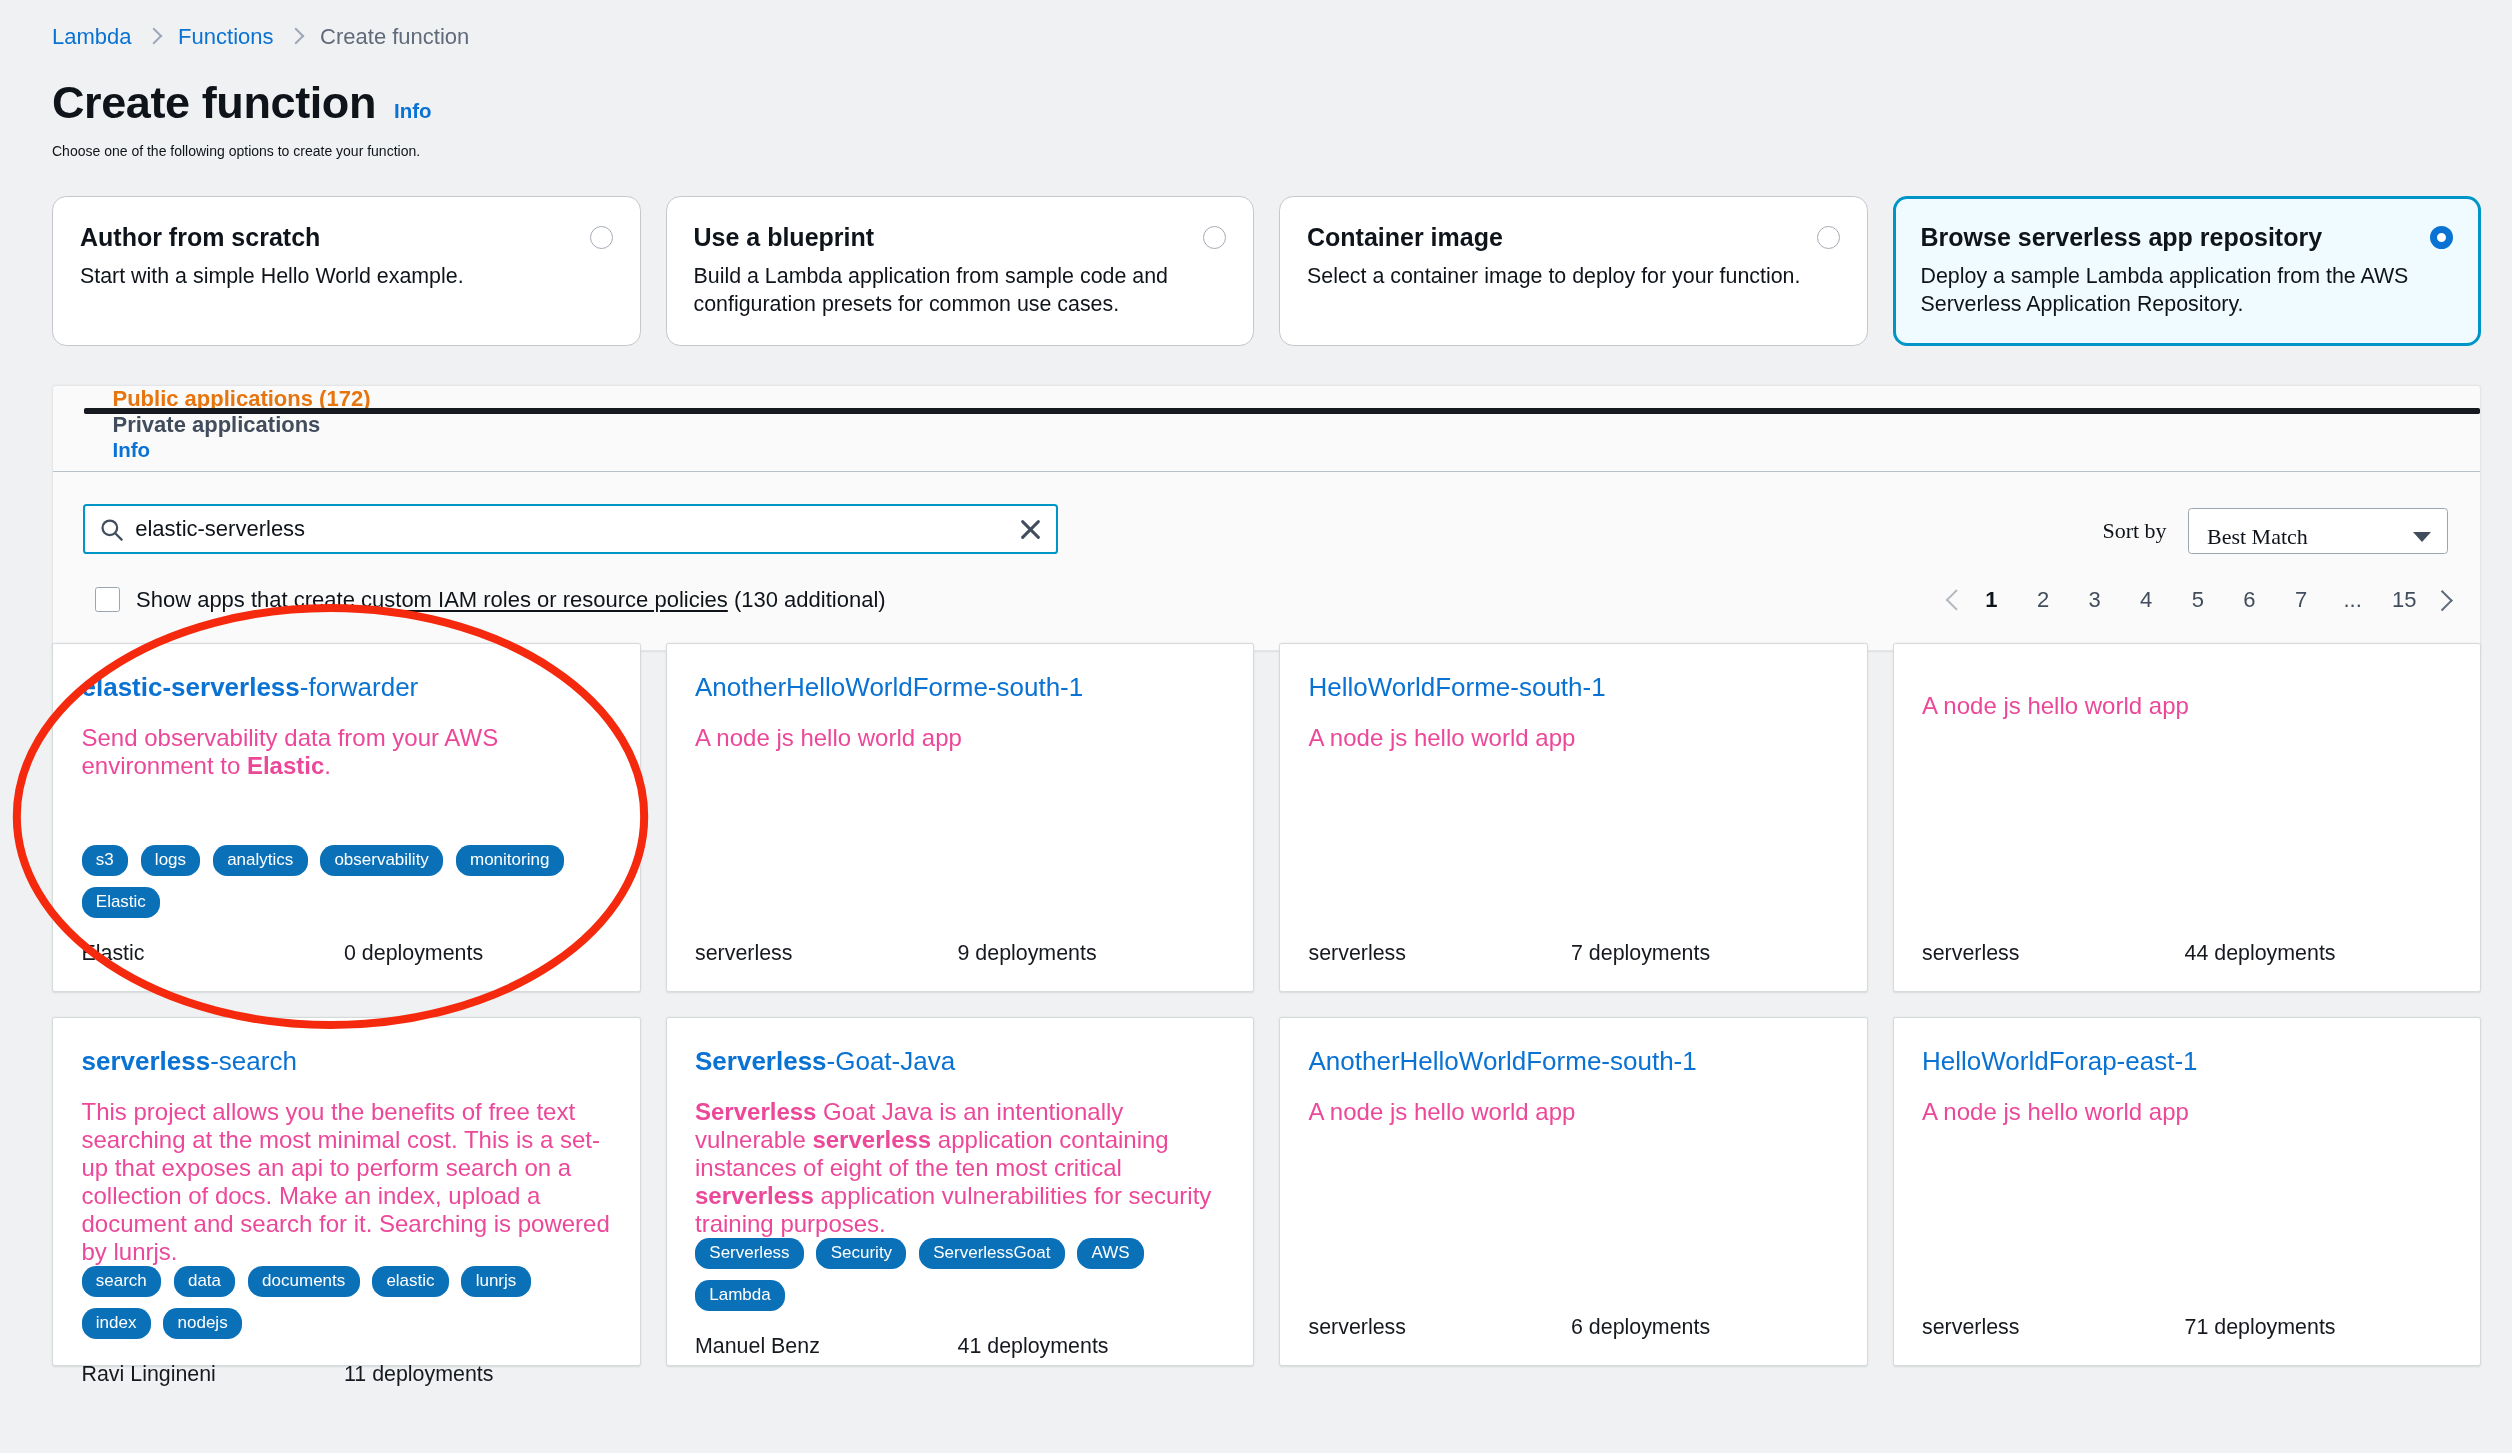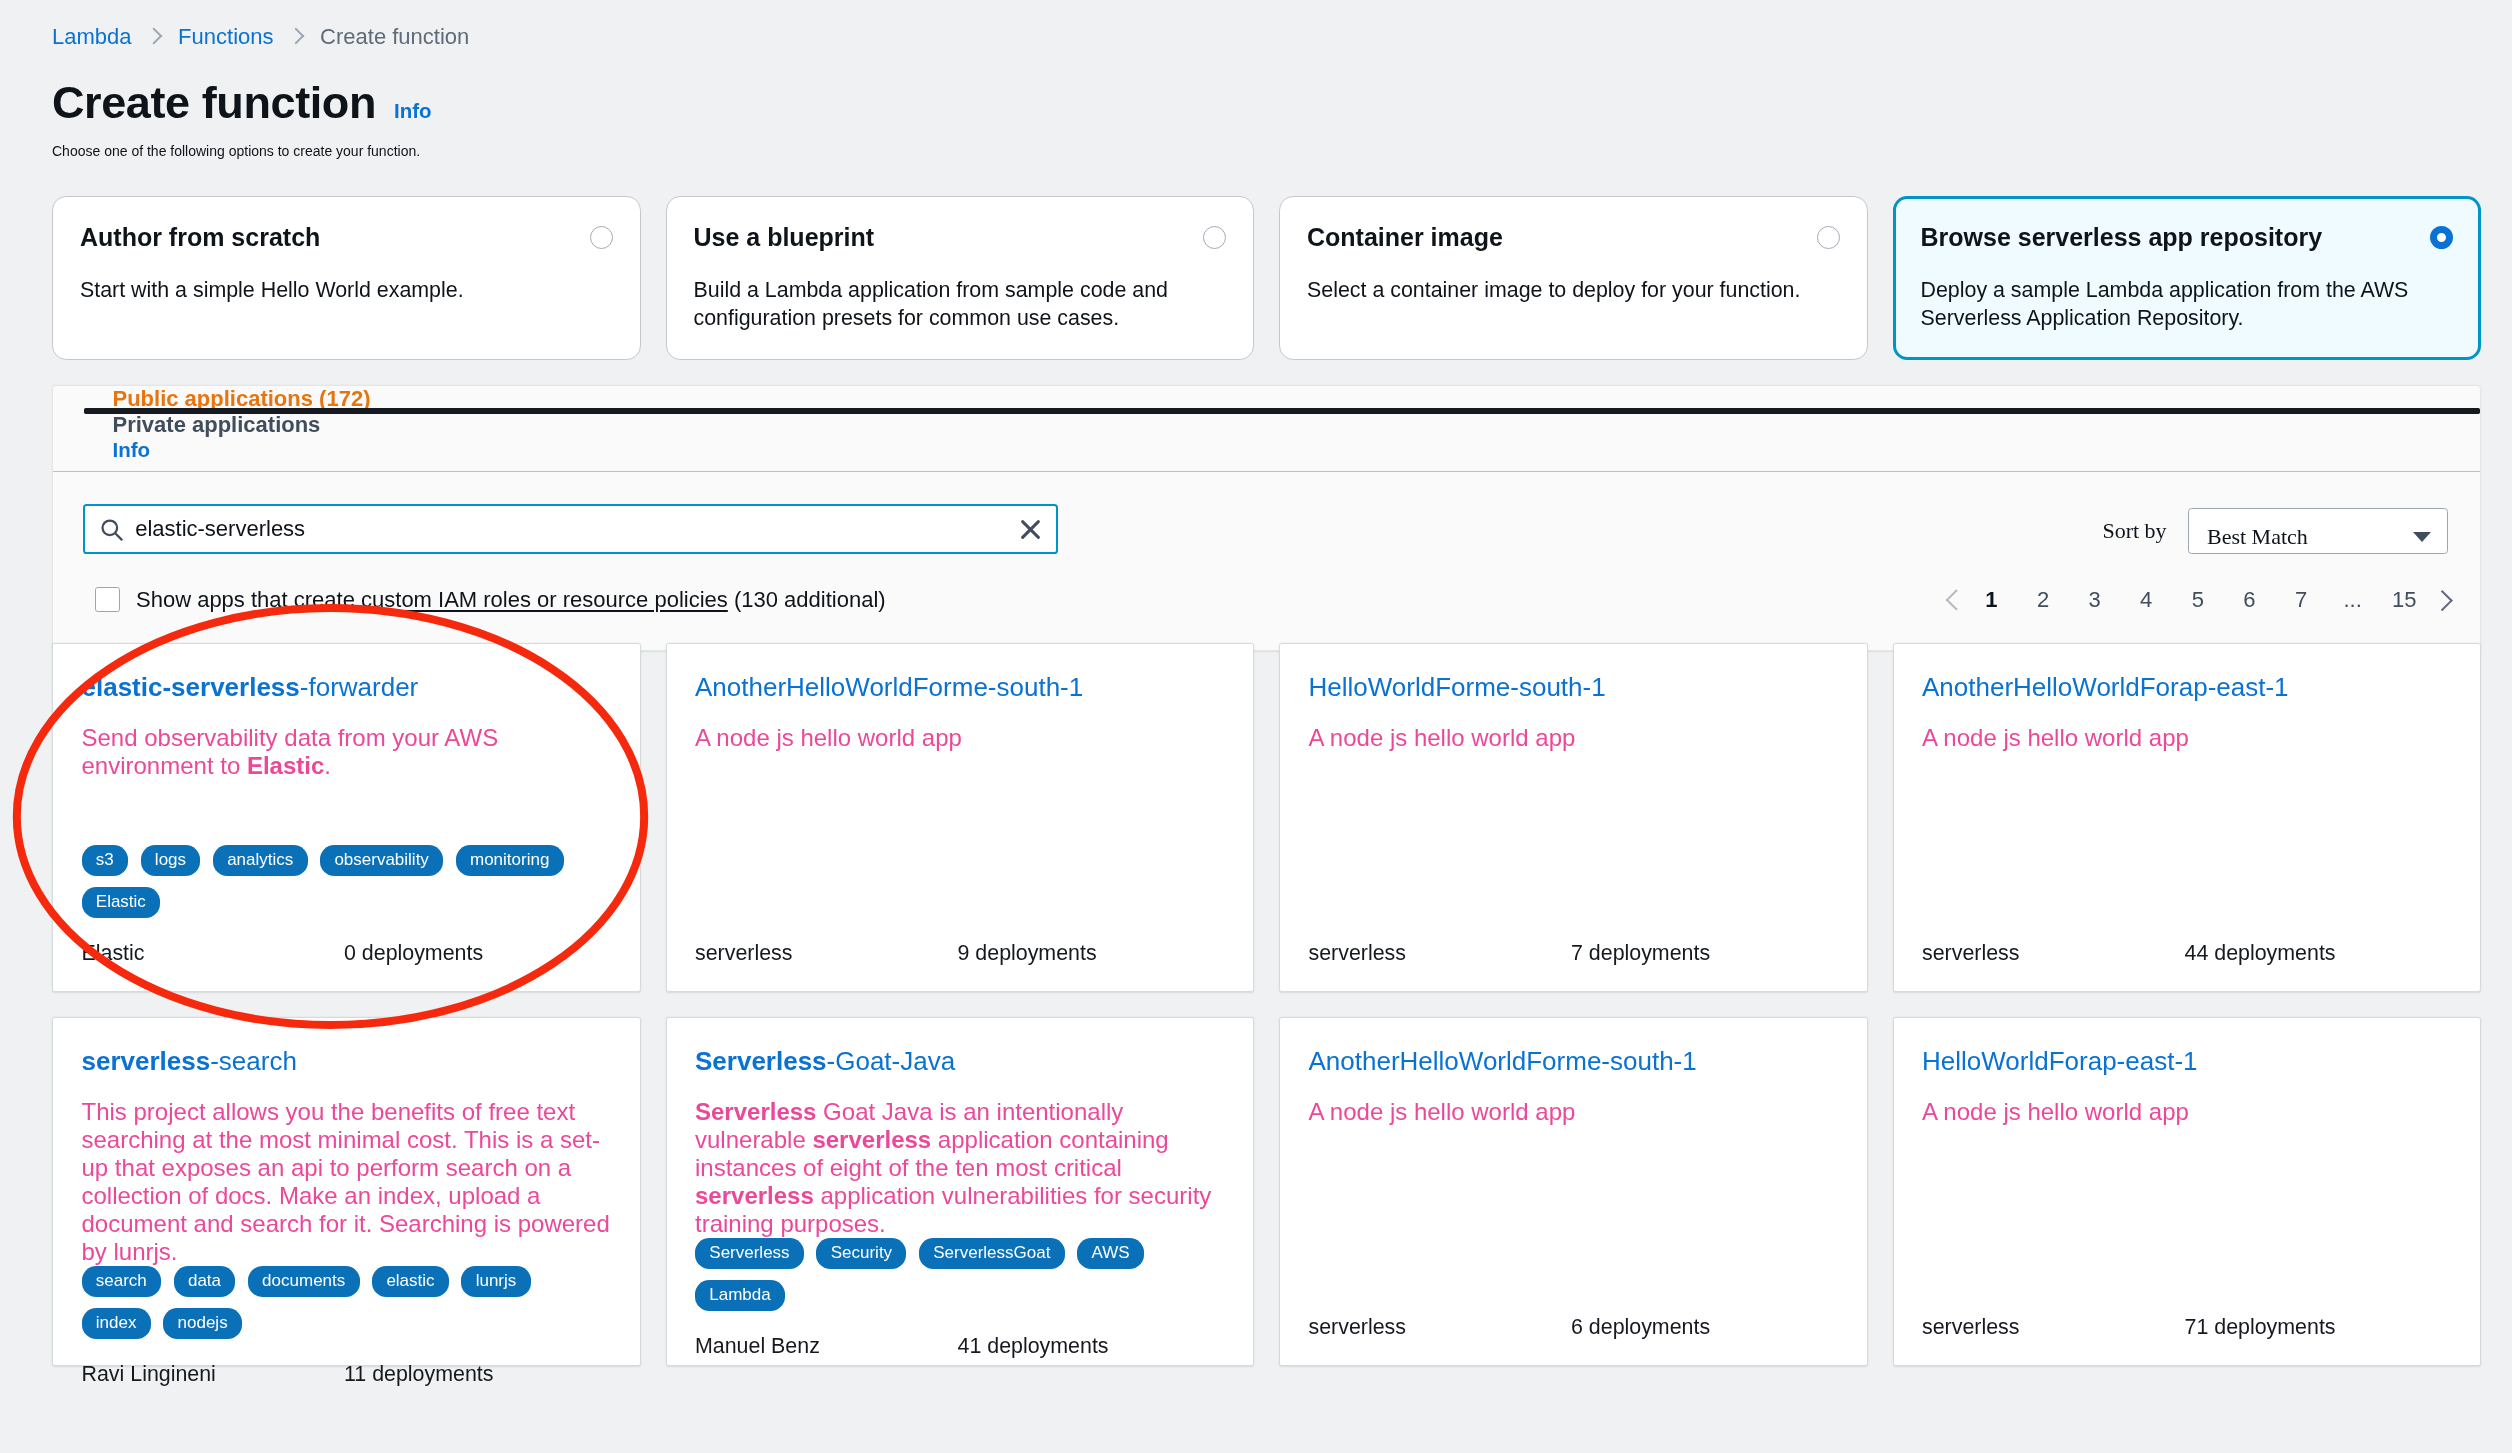--- a/index.html
+++ b/index.html
@@ -98,21 +98,21 @@
     border-radius: 50%;
     flex: 0 0 auto;
     margin-top: 3.6px;
     background: #fff;
   }
   .radio.on {
     border: 7.1px solid #0972d3;
     background: #fff;
   }
   .opt-desc {
-    margin-top: 24px;
+    margin-top: 10px;
     font-size: 21.4px;
     line-height: 28px;
     color: #0f141a;
     max-width: 561px;
   }
 
   
   .panel {
     position: absolute;
     left: 52px; top: 385px;
@@ -478,21 +478,20 @@
     <div class="app-card">
       <div class="app-title">HelloWorldForme-south-1</div>
       <div class="app-desc">A node js hello world app</div>
       <div class="tags"></div>
       <div class="app-foot">
         <span class="author">serverless</span>
         <span class="deploys">7 deployments</span>
       </div>
     </div>
     <div class="app-card">
-      <div class="app-title">AnotherHelloWorldForap-east-1</div>
       <div class="app-desc">A node js hello world app</div>
       <div class="tags"></div>
       <div class="app-foot">
         <span class="author">serverless</span>
         <span class="deploys">44 deployments</span>
       </div>
     </div>
     <div class="app-card">
       <div class="app-title"><b>serverless</b>-search</div>
       <div class="app-desc">This project allows you the benefits of free text searching at the most minimal cost. This is a set-up that exposes an api to perform search on a collection of docs. Make an index, upload a document and search for it. Searching is powered by lunrjs.</div>

